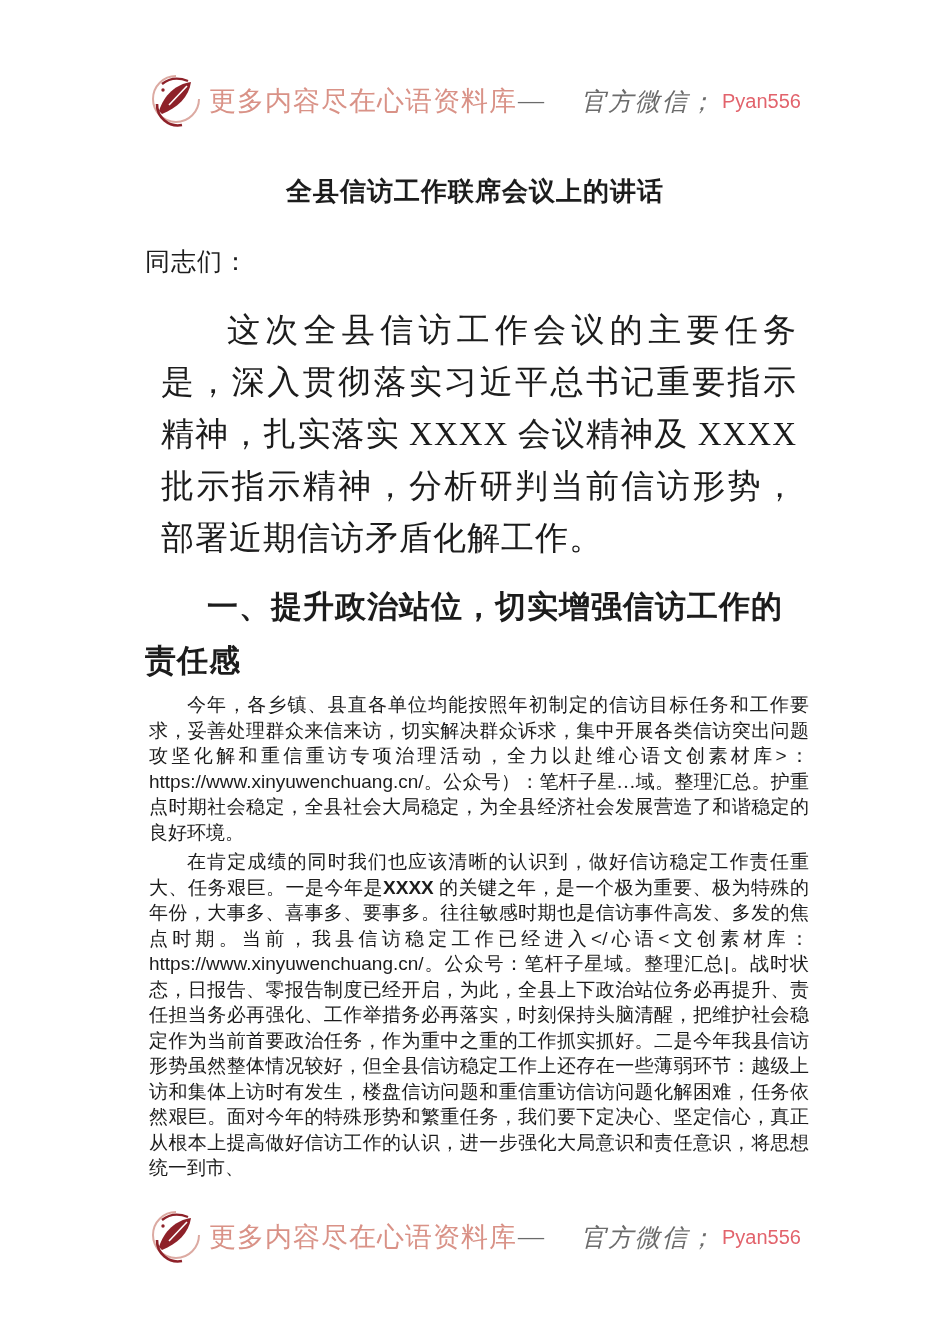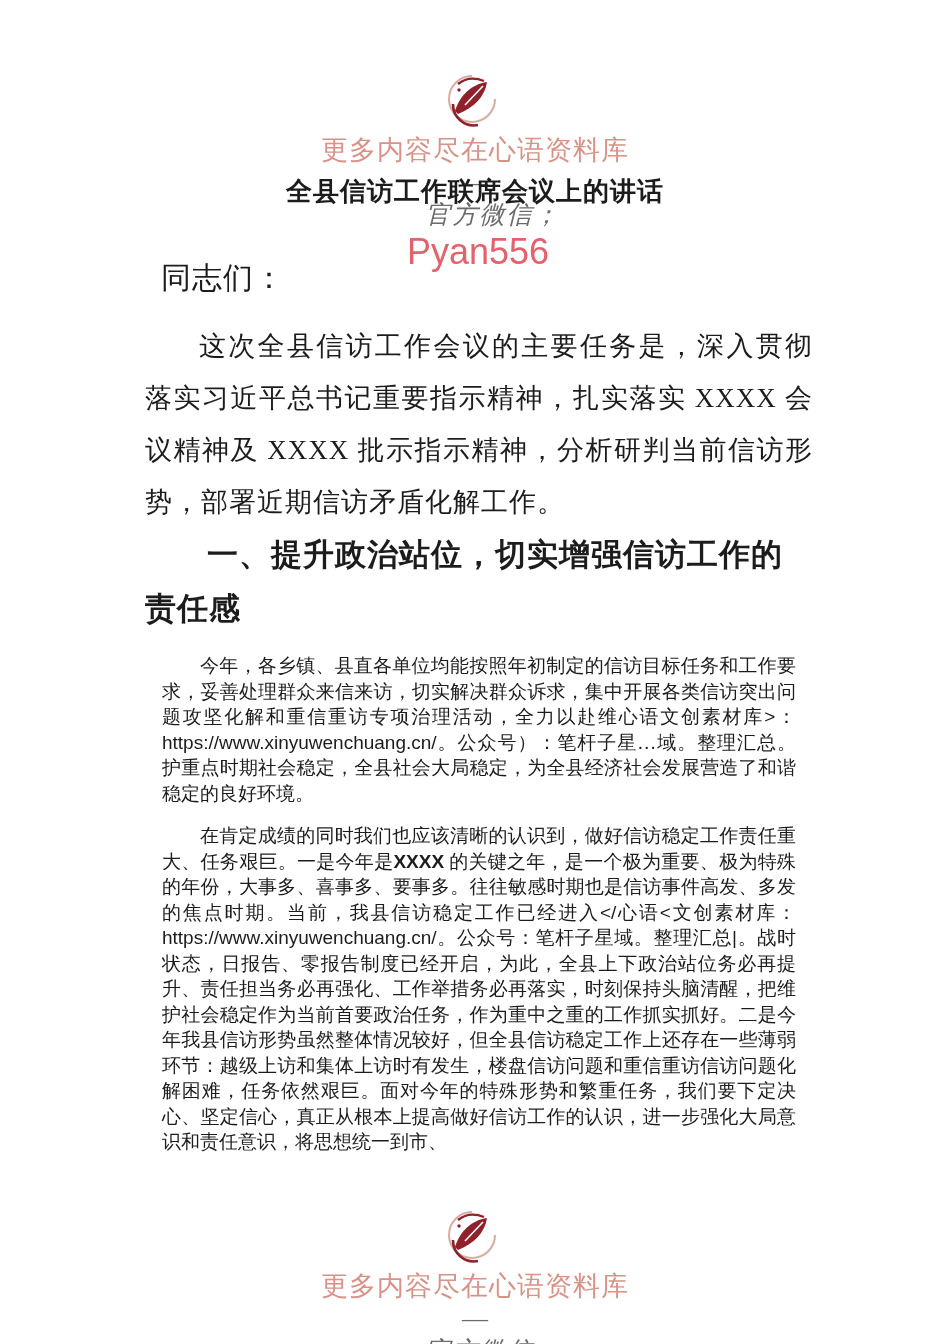--- a/index.html
+++ b/index.html
@@ -18,21 +18,20 @@
     overflow: hidden;
   }
   .watermark {
     position: absolute;
     left: 0;
     width: 100%;
     display: flex;
     align-items: center;
     justify-content: center;
     white-space: nowrap;
-    flex-direction: column;
   }
   .watermark.header { top: 70px; }
   .watermark.footer { top: 1206px; }
   .logo {
     width: 54px;
     height: 62px;
     margin-right: 6px;
     flex: 0 0 auto;
   }
   .logo .ring { stroke: #dcaaa2; fill: none; }
@@ -49,21 +48,21 @@
     margin: 0 1px;
   }
   .wechat-label {
     font-size: 25px;
     font-style: italic;
     letter-spacing: 2px;
     color: var(--script_gray, #6b6b6b);
     margin-left: 36px;
   }
   .wechat-id {
-    font-size: 36px;
+    font-size: 20px;
     font-family: "Liberation Sans", "DejaVu Sans", sans-serif;
     color: var(--wechat_pink, #e2636c);
     margin-left: 6px;
   }
   .title {
     position: absolute;
     top: 174px;
     left: 0;
     width: 100%;
     margin: 0;
@@ -72,43 +71,43 @@
     font-weight: bold;
     letter-spacing: 1px;
   }
   .body {
     position: absolute;
     left: 145px;
     top: 236px;
     width: 668px;
   }
   .salutation {
-    margin: 16px;
-    font-size: 30px;
+    margin: 0;
+    font-size: 25px;
     line-height: 52px;
     letter-spacing: 1px;
   }
   .para {
-    margin: 0;
-    font-size: 27px;
+    margin: 16px;
+    font-size: 33px;
     line-height: 52px;
     letter-spacing: 1px;
     text-indent: 2em;
     text-align: justify;
   }
   .heading {
     margin: 0;
     font-size: 31px;
     line-height: 54px;
     font-weight: bold;
     letter-spacing: 1px;
     text-indent: 2em;
   }
   .dense {
-    margin: 17px;
+    margin: 4px;
     font-size: 19px;
     line-height: 25.5px;
     text-indent: 2em;
     text-align: justify;
   }
 </style>
 </head>
 <body>
 
 <div class="page">

